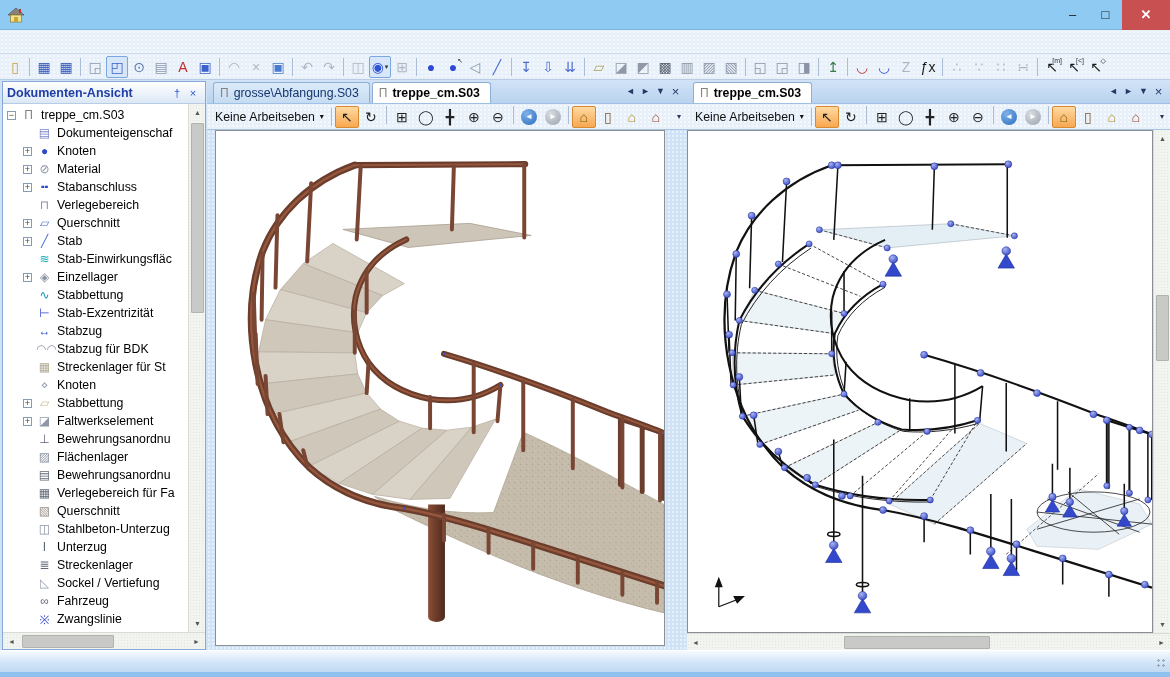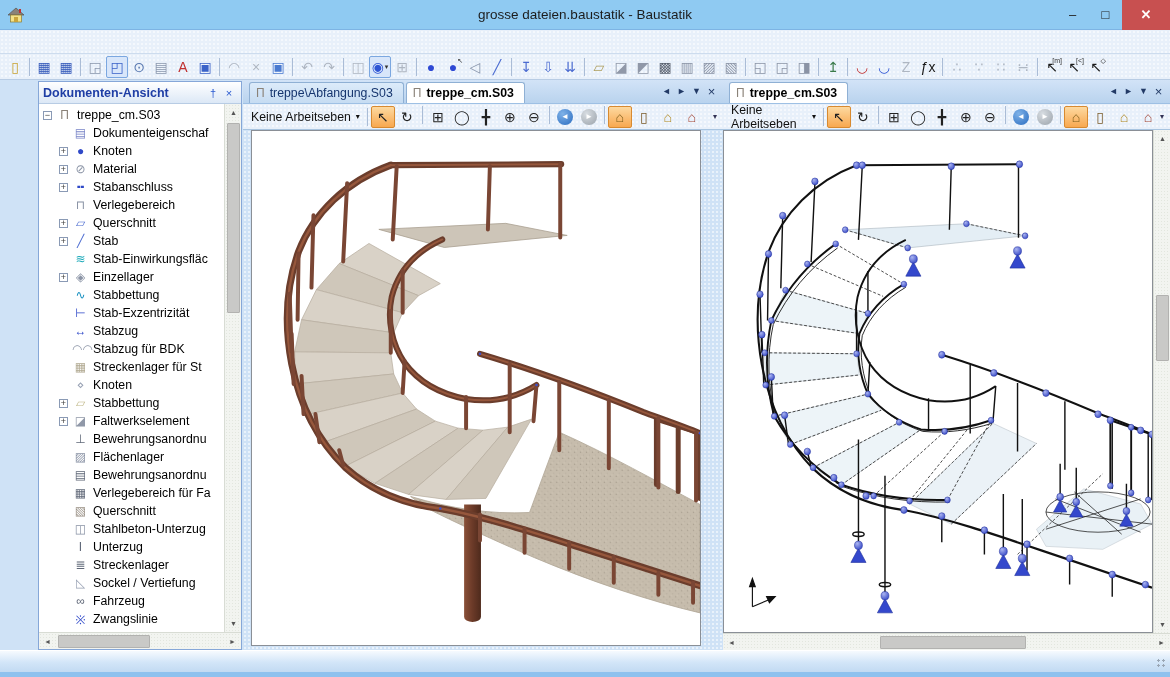--- a/index.html
+++ b/index.html
@@ -27,21 +27,21 @@
              display:flex; align-items:center; padding:0 4px; overflow:hidden; border-bottom:1px solid #b8cce4; }
   .tbtn { width:22px; height:22px; display:inline-flex; align-items:center; justify-content:center; font-size:14px; position:relative; border:1px solid transparent; border-radius:2px; flex:0 0 auto; }
   .tbtn .g { line-height:1; }
   .tbtn.disabled .g { color:#aeb6c2 !important; }
   .tbtn.selected { border-color:#7ba7e0; background:#d8e6fa; }
   .tbtn .badge { position:absolute; top:0px; right:0px; font-size:7px; color:#333; }
   .tbtn.hasdd::after { content:"▾"; font-size:7px; color:#333; margin-left:1px; }
   .sep { width:1px; height:18px; background:#aabcd6; margin:0 3px; flex:0 0 auto; }
 
   
-  .content { flex:1; display:flex; overflow:hidden; background:#cfe2f6;padding-left:36px; }
+  .content { flex:1; display:flex; overflow:hidden; background:#cfe2f6; }
 
   
   .sidebar { width:204px; display:flex; flex-direction:column; border:1px solid #86a7d8; background:#fff; margin:1px 0 0 2px; }
   .sidebar-header { height:22px; background:linear-gradient(#ffffff,#dce8f6); display:flex; align-items:center; padding:0 4px; border-bottom:1px solid #b8cce4; }
   .sidebar-title { font-weight:bold; color:#1f3ea5; font-size:12.5px; flex:1; }
   .sb-hbtn { width:16px; text-align:center; color:#2a5ad0; font-size:11px; }
   .sidebar-body { flex:1; display:flex; overflow:hidden; }
   .tree { flex:1; overflow:hidden; padding:2px 0 0 4px; position:relative; }
   .tree-item { height:18px; display:flex; align-items:center; white-space:nowrap; overflow:hidden; }
   .tree-item.d1 { padding-left:16px; }
@@ -100,21 +100,20 @@
 
 <div class="app">
 
   <div class="titlebar">
     <svg class="app-icon" viewBox="0 0 18 16">
       <polygon points="9,1 17,8 1,8" fill="#8a8278" stroke="#555" stroke-width="0.7"></polygon>
       <rect x="3.5" y="8" width="11" height="7" fill="#f2e28a" stroke="#8a7a30" stroke-width="0.7"></rect>
       <rect x="7" y="10" width="4" height="5" fill="#caa53a"></rect>
       <rect x="12" y="2" width="2" height="4" fill="#c03030"></rect>
     </svg>
-    <div class="title-text">grosse dateien.baustatik - Baustatik</div>
     <div class="win-controls">
 
     <span class="win-btn">
           <span class="g">–</span>
         </span>
         <span class="win-btn">
           <span class="g">□</span>
         </span>
         <span class="win-btn close">
           <span class="g">✕</span>
@@ -464,21 +463,21 @@
         <span class="scroll-arrow" style="margin-left:auto;">►</span>
       </div>
     </div>
 
     <div class="docwin left">
       <div class="tabbar">
         <div style="display:flex; align-items:flex-end;">
 
         <span class="tab">
               <span class="tab-ico">Π</span>
-              <span>treppe\Abfangung.S03</span>
+              <span>grosse\Abfangung.S03</span>
             </span>
             <span class="tab active">
               <span class="tab-ico">Π</span>
               <span>treppe_cm.S03</span>
             </span>
           </div>
         <div class="tab-nav">
 
         <span class="tab-nav-btn"><span class="g">◄</span></span>
             <span class="tab-nav-btn"><span class="g">►</span></span>

